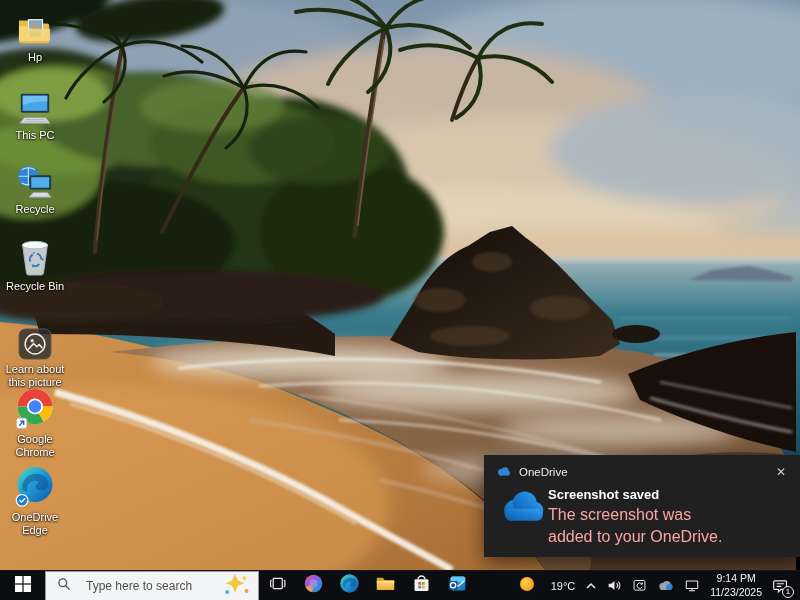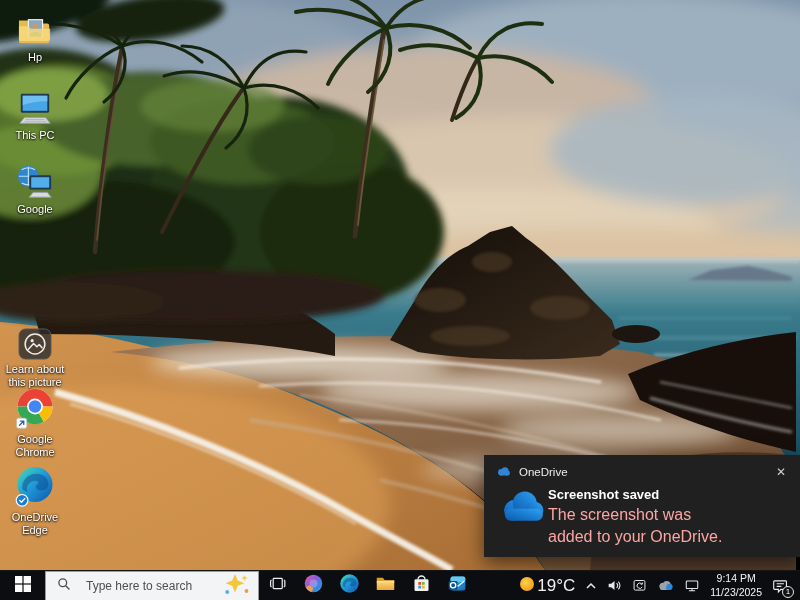--- a/index.html
+++ b/index.html
@@ -43,21 +43,21 @@
   }
   #searchbox input {
     border:none; outline:none; background:transparent; font-family:"Liberation Sans",sans-serif;
     font-size:12px; color:#3a3a3a; width:120px;
   }
   #searchbox input::placeholder { color:#4e4e4e; opacity:1; }
   #searchbox .spark { margin-left:auto; }
   .app-btn { width:36px; display:flex; align-items:center; justify-content:center; cursor:pointer; }
   #tray { margin-left:auto; display:flex; align-items:center; padding-right:6px; }
   #tray .titem { display:flex; align-items:center; justify-content:center; padding:0 5px; height:30px; cursor:pointer; }
-  #temp { color:#f2f2f2; font-size:17px; padding-left:2px; }
+  #temp { color:#f2f2f2; font-size:11px; padding-left:16px; }
   #clock { text-align:center; color:#f5f5f5; font-size:10.5px; line-height:1.3; padding:0 6px; cursor:default; }
   #action-center { position:relative; }
   #action-center .badge {
     position:absolute; right:0px; bottom:3px; width:12px; height:12px; border-radius:50%;
     background:#111; border:1px solid #e6e6e6; color:#fff; font-size:8px;
     display:flex; align-items:center; justify-content:center;
   }
 </style>
 </head>
 <body>
@@ -259,23 +259,43 @@
   <div class="dicon" style="top:160px">
     <div class="ic">
       <svg width="38" height="37" viewBox="0 0 40 39">
         <circle cx="13" cy="14" r="11" fill="#2e86cf"></circle>
         <path d="M3 14 h20 M13 4 v20 M6 7 a14 14 0 0 1 14 0 M6 21 a14 14 0 0 0 14 0" stroke="#bfe0f5" stroke-width="1.2" fill="none"></path>
         <rect x="14" y="13" width="23" height="15" rx="1.5" fill="#1d3a52"></rect>
         <rect x="16" y="15" width="19" height="11" fill="#52aeea"></rect>
         <path d="M18 31 h15 l4 5 H14 Z" fill="#d7dce0" stroke="#98a2aa" stroke-width="1"></path>
       </svg>
     </div>
-    <div class="lbl">Google</div>
-  </div>
-
+    <div class="lbl">Recycle</div>
+  </div>
+
+  <div class="dicon" style="top:237px">
+    <div class="ic">
+      <svg width="36" height="40" viewBox="0 0 38 42">
+        <path d="M6 9 L10 38 a2.5 2.5 0 0 0 2.5 2 h13 a2.5 2.5 0 0 0 2.5 -2 L32 9 Z" fill="#e9eff3" fill-opacity=".82" stroke="#a9b5bd" stroke-width="1"></path>
+        <path d="M11 12 L13.5 37 M19 12 v25 M27 12 L24.5 37" stroke="#c3ced5" stroke-width="1.2" fill="none"></path>
+        <ellipse cx="19" cy="8.5" rx="13.5" ry="4" fill="#f4f8fa" stroke="#a9b5bd" stroke-width="1"></ellipse>
+        <g stroke="#2e78c0" stroke-width="2" fill="none">
+          <path d="M14 26 a6 6 0 0 1 2.5 -7.5"></path>
+          <path d="M21 17.5 a6 6 0 0 1 4.5 6"></path>
+          <path d="M23.5 28.5 a6 6 0 0 1 -7 1.5"></path>
+        </g>
+        <g fill="#2e78c0">
+          <path d="M16.5 16.5 l3 -1 l-2.2 2.6 Z"></path>
+            <path d="M26.5 25 l-0.5 -3.2 l2.8 1.8 Z"></path>
+            <path d="M15.5 29 l3.2 0.4 l-2.2 2.4 Z"></path>
+        </g>
+      </svg>
+    </div>
+    <div class="lbl">Recycle Bin</div>
+  </div>
 
   <div class="dicon" style="top:320px">
     <div class="ic">
       <svg width="34" height="32" viewBox="0 0 36 34">
         <rect x="1" y="1" width="34" height="32" rx="7" fill="#2d2d2d" fill-opacity=".8" stroke="#5a5a5a" stroke-width="1"></rect>
         <circle cx="18" cy="17" r="10.5" fill="none" stroke="#ececec" stroke-width="1.6"></circle>
         <circle cx="15" cy="13.5" r="1.7" fill="#ececec"></circle>
         <path d="M11 22.5 L16.5 16.5 L20 20 L22.5 17.5 L25.5 21" fill="none" stroke="#ececec" stroke-width="1.6" stroke-linecap="round" stroke-linejoin="round"></path>
       </svg>
     </div>

